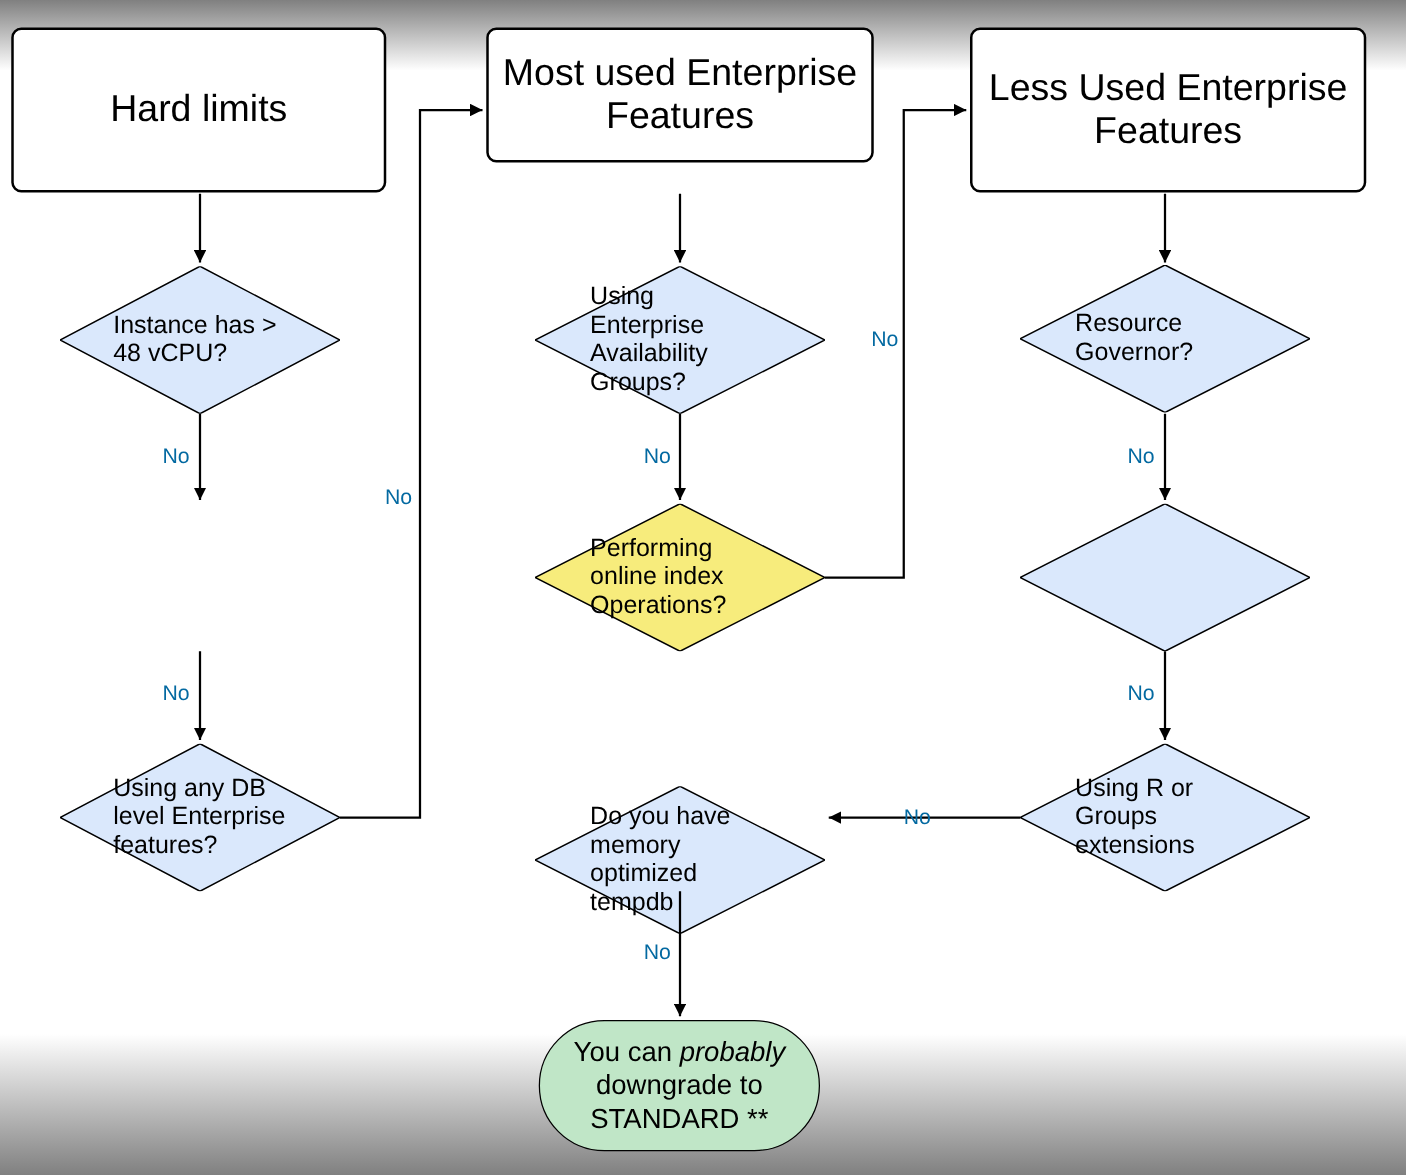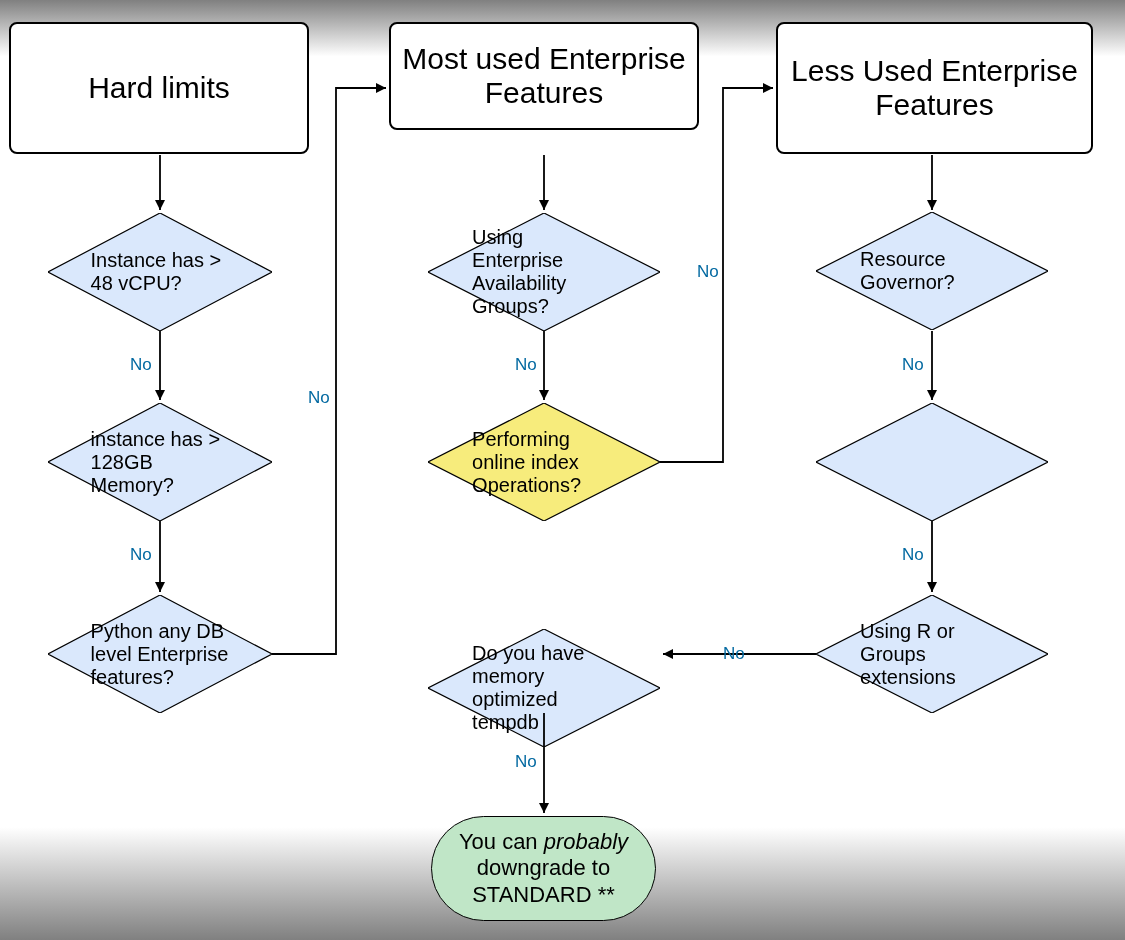--- a/index.html
+++ b/index.html
@@ -72,31 +72,25 @@
 <div class="box-header" style="left:776px; top:22px; width:317px; height:132px;">
   <span>Less Used Enterprise Features</span>
 </div>
 
 <div class="diamond" style="left:48px; top:213px; width:224px; height:118px;">
   <svg width="224" height="118">
         <polygon points="112,0 224,59 112,118 0,59" fill="#dae8fc" stroke="#000000" stroke-width="1.2"></polygon>
       </svg>
   <div class="text">Instance has &gt; 48 vCPU?</div>
 </div>
-<div class="diamond" style="left:48px; top:403px; width:224px; height:118px;">
-  <svg width="224" height="118">
-        <polygon points="112,0 224,59 112,118 0,59" fill="#dae8fc" stroke="#000000" stroke-width="1.2"></polygon>
-      </svg>
-  <div class="text">instance has &gt; 128GB Memory?</div>
-</div>
 <div class="diamond" style="left:48px; top:595px; width:224px; height:118px;">
   <svg width="224" height="118">
         <polygon points="112,0 224,59 112,118 0,59" fill="#dae8fc" stroke="#000000" stroke-width="1.2"></polygon>
       </svg>
-  <div class="text">Python any DB level Enterprise features?</div>
+  <div class="text">Using any DB level Enterprise features?</div>
 </div>
 
 <div class="diamond" style="left:428px; top:213px; width:232px; height:118px;">
   <svg width="232" height="118">
         <polygon points="116,0 232,59 116,118 0,59" fill="#dae8fc" stroke="#000000" stroke-width="1.2"></polygon>
       </svg>
   <div class="text">Using Enterprise Availability Groups?</div>
 </div>
 <div class="diamond" style="left:428px; top:403px; width:232px; height:118px;">
   <svg width="232" height="118">

